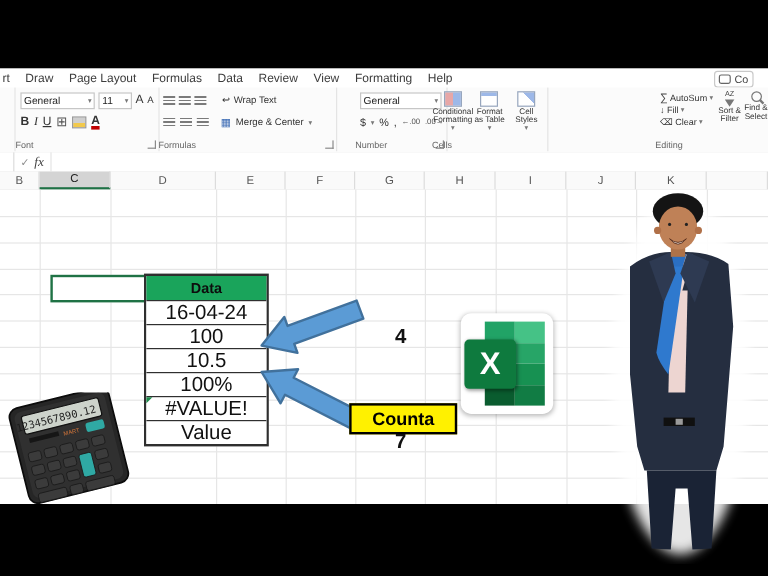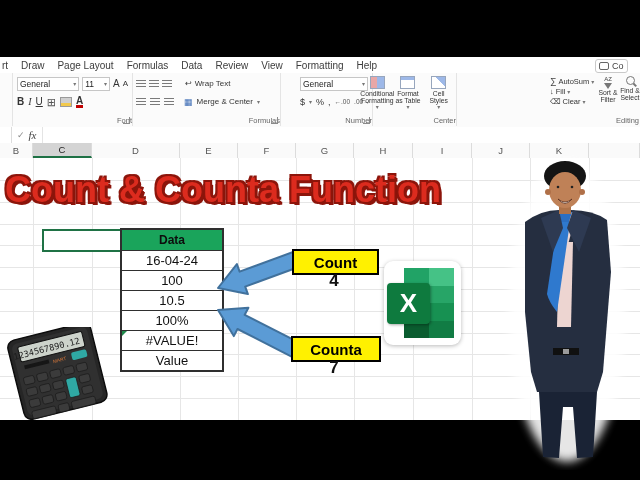--- a/index.html
+++ b/index.html
@@ -13,21 +13,21 @@
         gap:13px;padding-left:2px;font-size:10px;color:#3c3c3c;background:#fff;}
   .tab{white-space:nowrap;cursor:default;}
   .comments-chip{position:absolute;left:595px;top:2px;height:12px;display:flex;align-items:center;
         gap:3px;border:1px solid #c9c9c9;border-radius:3px;padding:0 3px;font-size:9px;color:#444;background:#fff;}
   .bubble{width:8px;height:6px;border:1px solid #666;border-radius:2px;}
 
   
   .ribbon{position:absolute;top:16px;left:0;right:0;height:54px;background:#FBFBFB;
           border-bottom:1px solid #E1E1E1;font-size:8px;color:#333;}
   .grp{position:absolute;top:0;height:53px;border-right:1px solid #E4E4E4;}
-  .grp-label{position:absolute;bottom:1px;left:0;right:0;text-align:right;
+  .grp-label{position:absolute;bottom:1px;left:0;right:0;text-align:left;
              font-size:7.5px;color:#666;}
   .dlg{position:absolute;right:2px;bottom:2px;width:6px;height:6px;
        border-right:1.5px solid #8a8a8a;border-bottom:1.5px solid #8a8a8a;}
   .r1{position:absolute;top:3px;left:4px;right:4px;height:15px;display:flex;align-items:center;gap:3px;}
   .r2{position:absolute;top:21px;left:4px;right:4px;height:15px;display:flex;align-items:center;gap:4px;}
   .selbox{display:inline-flex;align-items:center;justify-content:space-between;
           border:1px solid #c6c6c6;background:#fff;height:12px;padding:0 2px;font-size:8.5px;}
   .selbox i{font-style:normal;color:#222;}
   .car{font-size:6px;color:#777;font-weight:normal;}
   .bld{font-weight:bold;font-size:10px;}
@@ -84,21 +84,21 @@
   .hline{position:absolute;left:0;right:0;height:1px;background:#E6E6E6;}
 
   
   .big-title{position:absolute;left:5px;top:112px;width:520px;font-size:36px;font-weight:bold;
      color:#DC2B1E;letter-spacing:0;white-space:nowrap;
      text-shadow:-2px -2px 0 #8C150B,2px -2px 0 #8C150B,-2px 2px 0 #8C150B,2px 2px 0 #8C150B,3px 3px 0 #8C150B;}
   .selcell{position:absolute;left:42px;top:172px;width:76px;height:19px;border:2px solid #1F7245;background:#fff;}
   .xtable{position:absolute;left:120px;top:171px;width:100px;border:2px solid #2F2F2F;background:#fff;}
   .th{height:20px;background:#1AA45B;color:#0d0d0d;font-weight:bold;font-size:12px;
       display:flex;align-items:center;justify-content:center;}
-  .td{height:19px;background:#fff;font-size:13px;color:#111;display:flex;align-items:center;
+  .td{height:19px;background:#fff;font-size:17px;color:#111;display:flex;align-items:center;
       justify-content:center;border-top:1.5px solid #2F2F2F;position:relative;}
   .tri{position:absolute;left:0;top:0;width:0;height:0;border-top:5px solid #1F8A4C;
        border-right:5px solid transparent;}
   .arrows{position:absolute;left:205px;top:190px;}
   .ybox{position:absolute;height:22px;background:#FFF100;border:2px solid #000;display:flex;
         align-items:center;justify-content:center;font-size:15px;font-weight:bold;color:#000;}
   .ybox.count{left:292px;top:192px;width:83px;}
   .ybox.counta{left:291px;top:279px;width:86px;}
   .yval{position:absolute;width:86px;text-align:center;font-size:17px;font-weight:bold;color:#111;}
   .yval.v4{left:291px;top:214px;}
@@ -215,21 +215,21 @@
             <span class="ic ic-ft"></span>
             <span>Format as Table</span>
             <b class="car">▾</b>
             </span>
           <span class="bigbtn">
             <span class="ic ic-cs"></span>
             <span>Cell Styles</span>
             <b class="car">▾</b>
             </span>
         </div>
-        <div class="grp-label">Center</div>
+        <div class="grp-label">Cells</div>
       </div>
 
 
       <div class="grp" style="left:546px;width:93px;border-right:none;">
         <div style="position:absolute;top:3px;left:4px;width:48px;">
           <div class="erow">
             <span class="sumic">∑</span>
             <span>AutoSum</span>
             <b class="car">▾</b>
             </div>
@@ -298,42 +298,38 @@
         <div class="hline" style="top: 109.2px;"></div>
         <div class="hline" style="top: 131px;"></div>
         <div class="hline" style="top: 152.8px;"></div>
         <div class="hline" style="top: 174.6px;"></div>
         <div class="hline" style="top: 196.4px;"></div>
         <div class="hline" style="top: 218.2px;"></div>
         <div class="hline" style="top: 240px;"></div>
         <div class="hline" style="top: 261.8px;"></div>
       </div>
 
-    <div class="big-title">Count &amp; Counta Function</div>
 
     <div class="selcell"></div>
 
     <div class="xtable">
       <div class="th">Data</div>
     <div class="td">16-04-24</div>
         <div class="td">100</div>
         <div class="td">10.5</div>
         <div class="td">100%</div>
         <div class="td">#VALUE!<span class="tri"></span></div>
         <div class="td">Value</div>
       </div>
 
     <svg class="arrows" width="105" height="118" viewBox="0 0 105 118">
       <polygon points="13,41 31.9,17.1 34.6,24.6 92.2,3.5 97.8,18.5 40.2,39.6 42.9,47.1" fill="#5B9BD5" stroke="#41719C" stroke-width="2" stroke-linejoin="round"></polygon>
       <polygon points="13,63 43.4,60.7 39.7,67.8 98.6,97.9 91.4,112.1 32.5,82 28.8,89.1" fill="#5B9BD5" stroke="#41719C" stroke-width="2" stroke-linejoin="round"></polygon>
     </svg>
 
-    <div class="ybox count">
-      <span>Count</span>
-      </div>
     <div class="yval v4">4</div>
     <div class="ybox counta">
       <span>Counta</span>
       </div>
     <div class="yval v7">7</div>
 
     <div class="xlcard">
       <div class="xlsheet">
         <b style="background:#21A366;"></b>
           <b style="background:#45C286;"></b>

